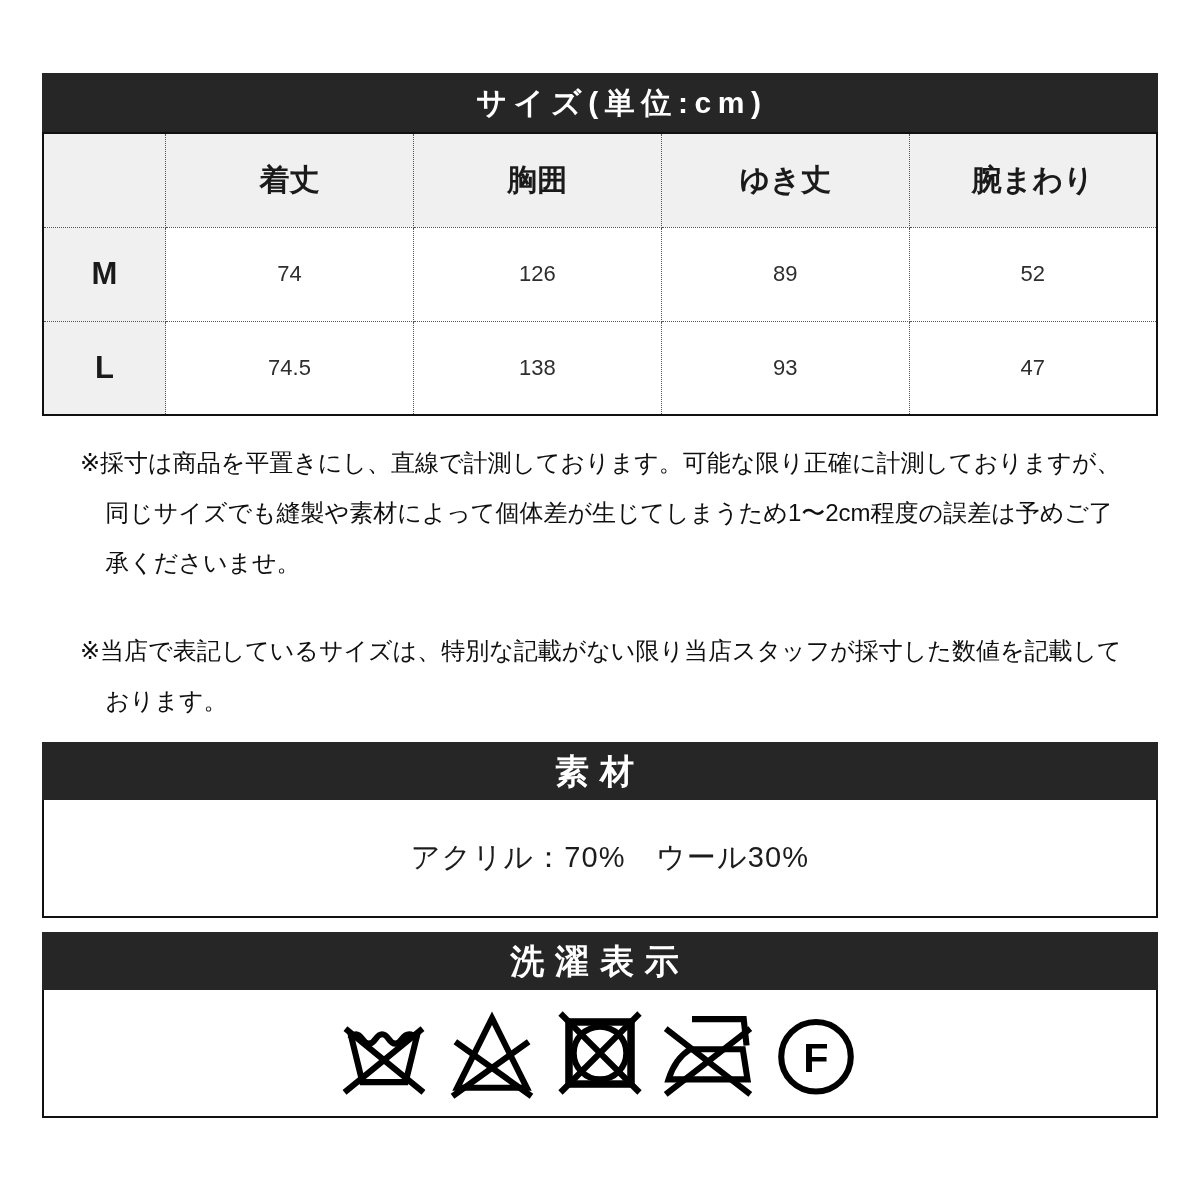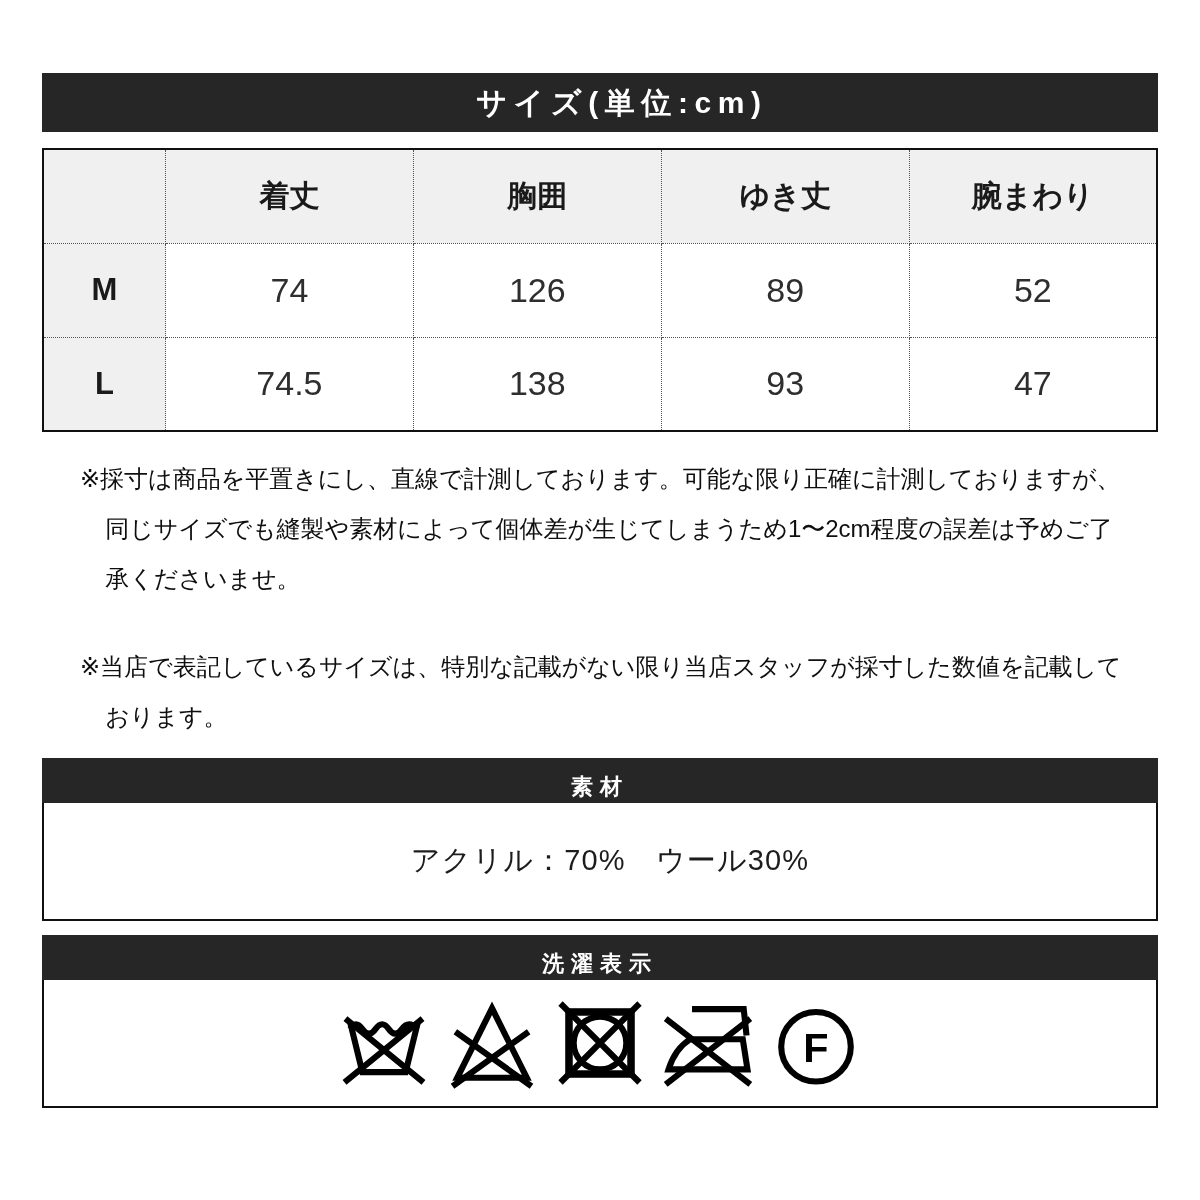--- a/index.html
+++ b/index.html
@@ -10,39 +10,39 @@
     position:relative; width:1200px; height:1200px; background:#fff;
     overflow:hidden; margin:0 auto;
   }
   .content { padding:73px 42px 0 42px; }
 
   
   .bar {
     background:#262626; color:#fff; font-weight:bold; text-align:center;
   }
   .size-bar { height:59px; line-height:59px; font-size:30px; letter-spacing:0.22em;padding-left:44px; }
-  .sub-bar  { height:45px; line-height:58px; font-size:22px; letter-spacing:0.32em; }
+  .sub-bar  { height:58px; line-height:58px; font-size:34px; letter-spacing:0.32em; }
 
   
   table.size-table {
     width:100%; table-layout:fixed; border-collapse:collapse;
-    border:2px solid #101010; background:#86efac;margin-top:16px;
+    border:2px solid #101010; background:#86efac;
   }
   table.size-table th, table.size-table td {
     border:1px dotted #555; height:94px;
     text-align:center; vertical-align:middle;
   }
   table.size-table thead th {
     background:#f0f0f0; font-size:30px; font-weight:bold; color:#1a1a1a;
   }
   table.size-table tbody th {
     background:#f0f0f0; font-size:31px; font-weight:bold; color:#1a1a1a;
   }
   table.size-table tbody td {
-    background:#fff; font-size:34px; font-weight:400; color:#2e2e2e;
+    background:#fff; font-size:22px; font-weight:400; color:#2e2e2e;
   }
   col.c-label { width:11%; }
   col.c-val   { width:22.25%; }
 
   
   .notes { margin:22px 26px 0 38px; color:#0f0f0f; }
   .note {
     font-size:24px; line-height:50px;
     padding-left:1.05em; text-indent:-1.05em;
   }

